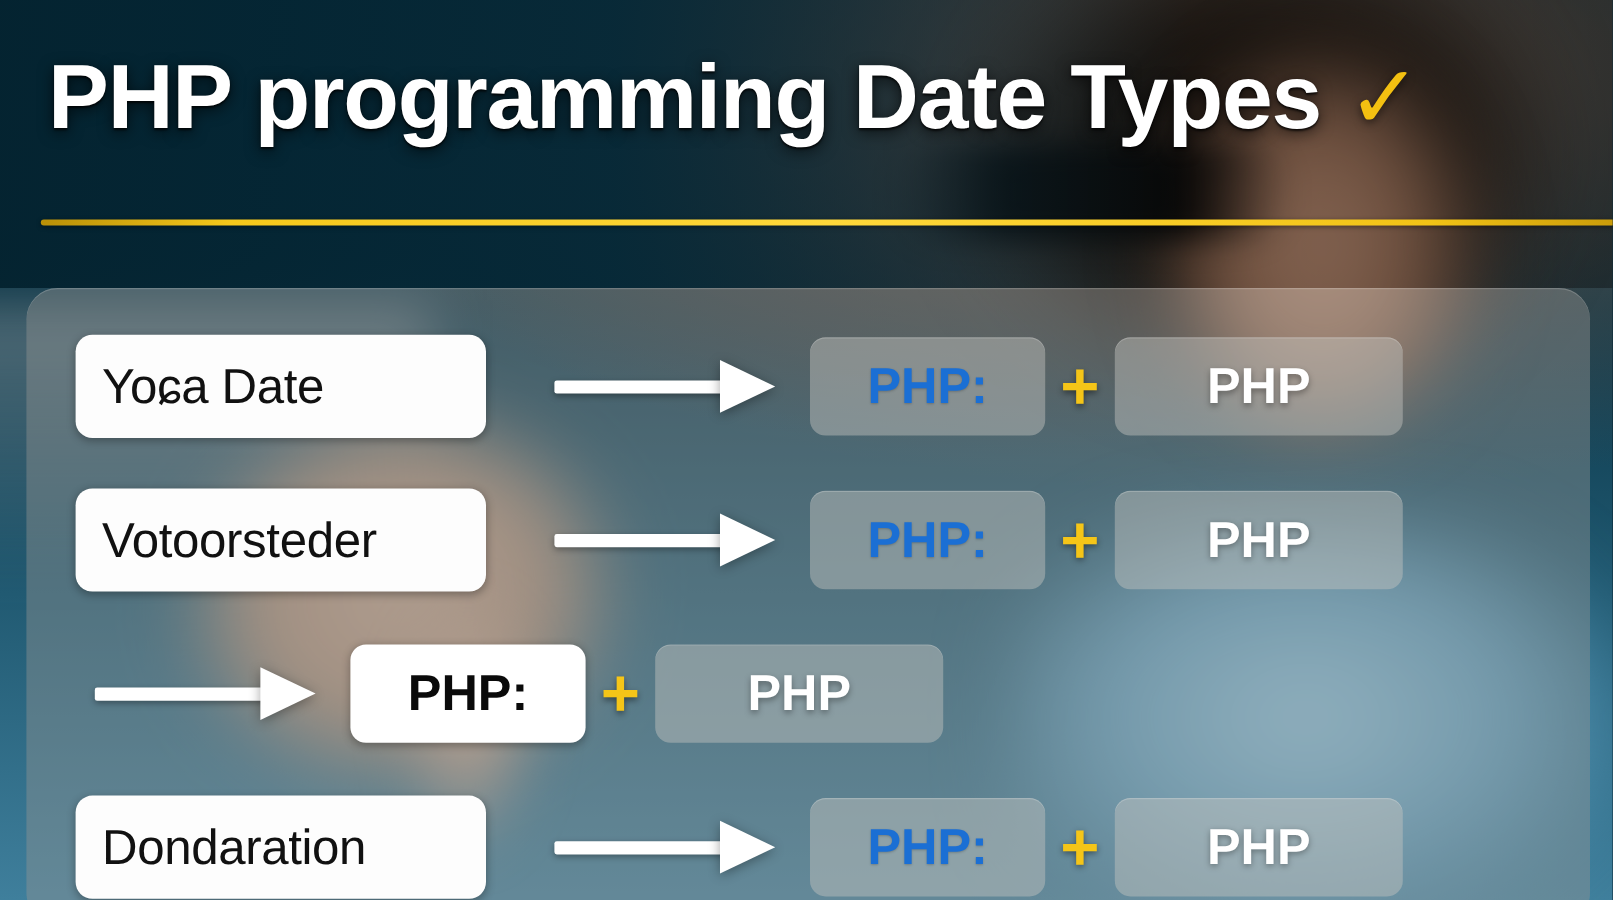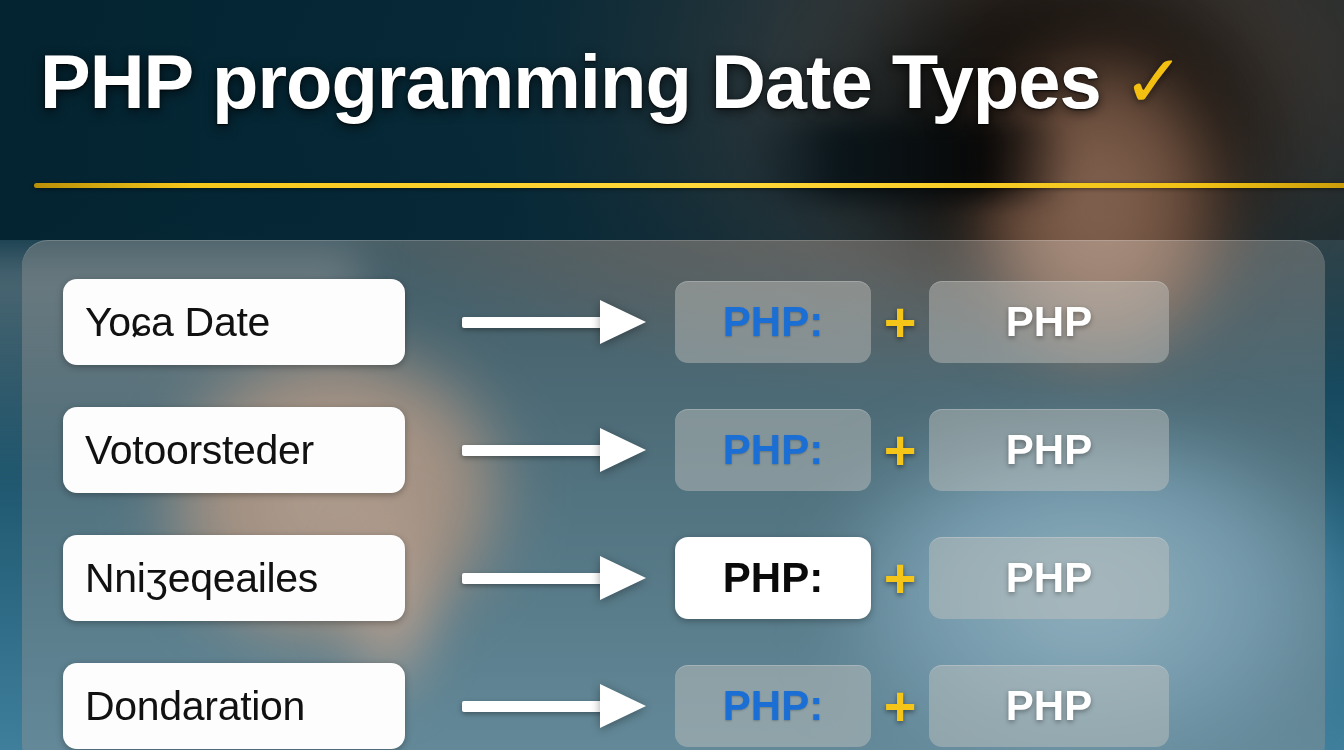--- a/index.html
+++ b/index.html
@@ -245,23 +245,20 @@
         <div class="arrow">
           <span class="shaft"></span>
           <span class="head"></span>
         </div>
         <div class="chip chip-left">PHP:</div>
         <div class="plus">+</div>
         <div class="chip chip-right">PHP</div>
       </div>
 
       <div class="row">
-        <div class="label-pill">
-          <span class="label-text">Nniʒeqeailes</span>
-        </div>
         <div class="arrow">
           <span class="shaft"></span>
           <span class="head"></span>
         </div>
         <div class="chip chip-left is-active">PHP:</div>
         <div class="plus">+</div>
         <div class="chip chip-right">PHP</div>
       </div>
 
       <div class="row">

